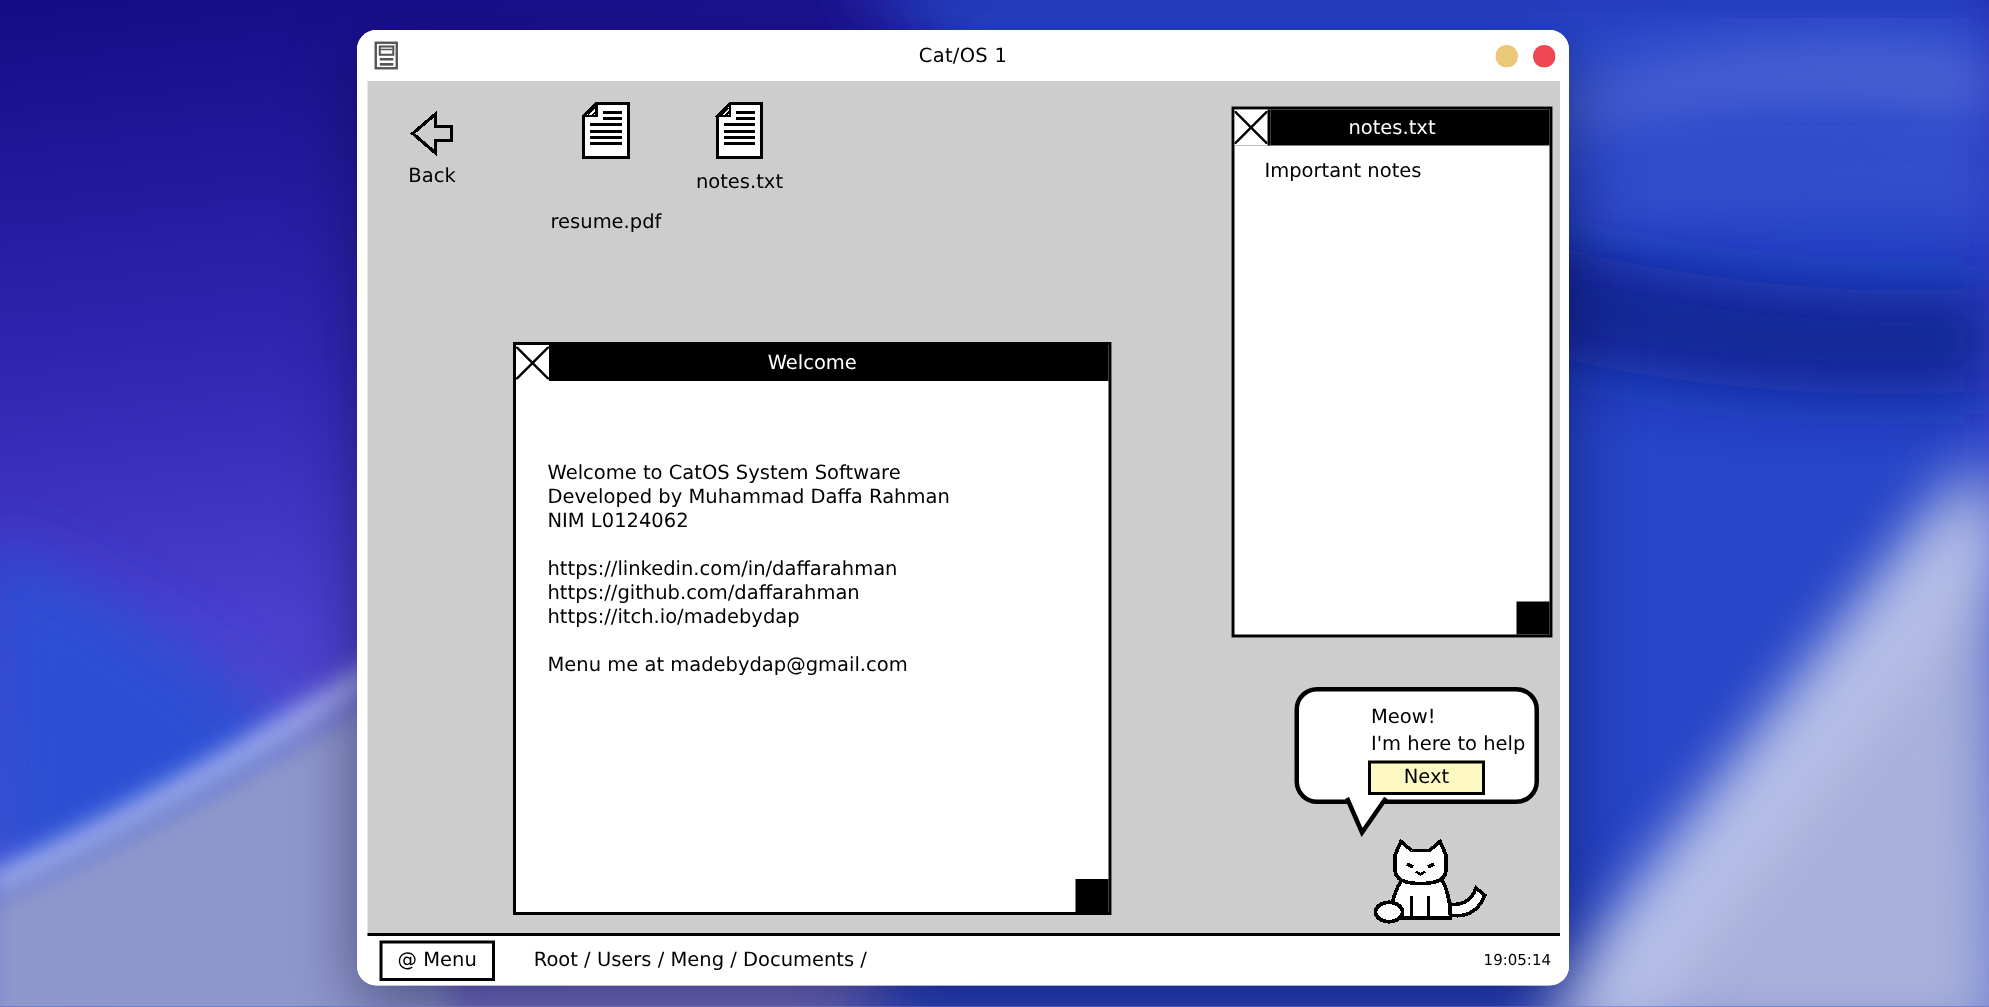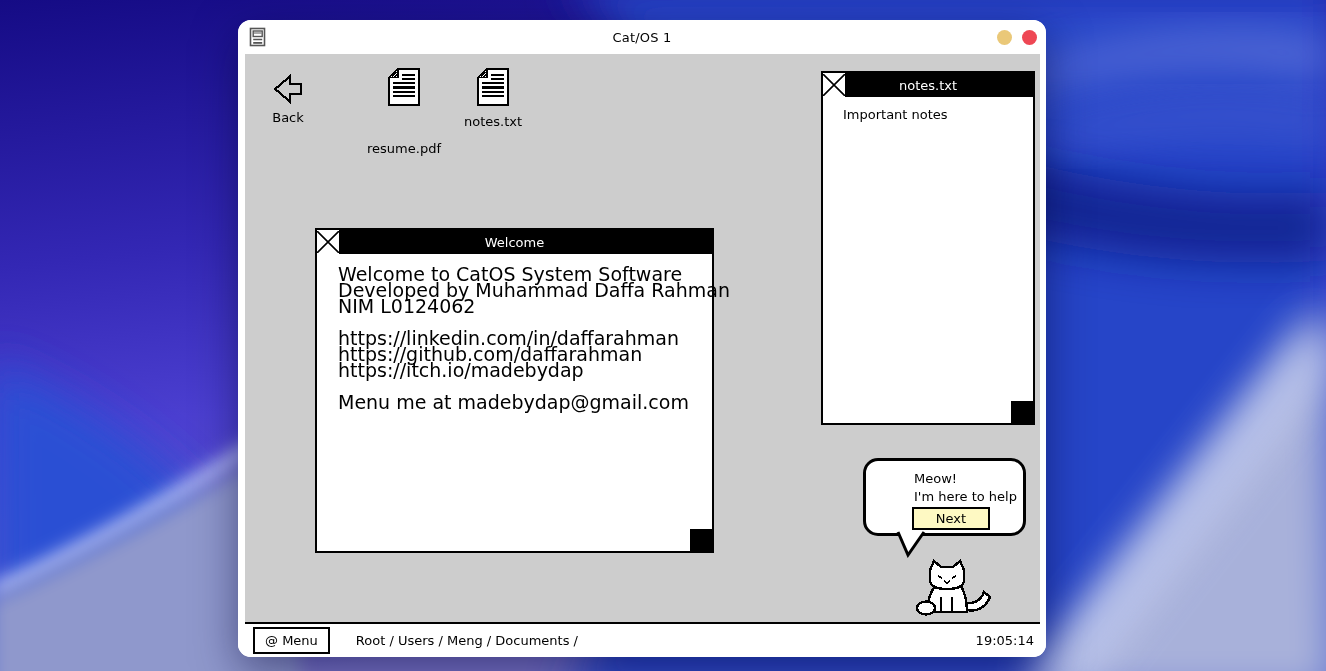--- a/index.html
+++ b/index.html
@@ -25,43 +25,43 @@
   .ig-resume{left:116px;top:14px;gap:27px;}
   .ig-notes{left:205px;top:14px;}
 
   
   .retro-window{position:absolute;border:2px solid #000;background:#fff;box-sizing:border-box;}
   .retro-titlebar{position:relative;height:24px;background:#000;color:#fff;display:flex;
                   align-items:center;justify-content:center;font-size:13px;}
   .retro-close{position:absolute;left:0;top:0;width:24px;height:24px;background:#fff;
                border-right:2px solid #000;box-sizing:border-box;display:flex;align-items:center;justify-content:center;}
   .resize-handle{position:absolute;right:0;bottom:0;width:22px;height:22px;background:#000;}
-  .win-welcome{left:70px;top:174px;width:399px;height:325px;}
+  .win-welcome{left:97px;top:174px;width:399px;height:382px;}
   .win-notes{left:576px;top:17px;width:214px;height:354px;}
-  .retro-body{padding:12px 12px 0 21px;font-size:19px;line-height:16px;}
+  .retro-body{padding:12px 12px 0 21px;font-size:13px;line-height:16px;margin-top:42px;}
   .retro-body .tline{min-height:16px;white-space:nowrap;}
   .notes-body{padding:10px 10px 0 20px;font-size:13px;}
 
   
   .bubble{position:absolute;left:618px;top:404px;width:163px;height:78px;background:#fff;
           border:3px solid #000;border-radius:15px;box-sizing:border-box;padding-left:32px;}
   .bubble .bl{font-size:13px;line-height:18px;margin-left:16px;}
   .bubble .bl1{margin-top:9px;}
   .next-btn{position:absolute;left:46px;top:46px;width:78px;height:23px;background:#fef9c3;border:2px solid #000;
             box-sizing:border-box;font-size:13px;display:flex;align-items:center;justify-content:center;cursor:pointer;}
   .bubble-tail{position:absolute;left:24px;top:69px;}
   .cat{position:absolute;left:668px;top:505px;}
 
   
   .statusbar{position:absolute;left:0;right:0;top:604px;height:33px;background:#fff;display:flex;
              align-items:center;padding:0 12px;box-sizing:border-box;}
   .menu-btn{border:2px solid #000;height:23px;padding:0 10px;display:flex;align-items:center;
             font-size:13px;background:#fff;margin-left:3px;cursor:pointer;white-space:nowrap;}
   .pathtext{margin-left:26px;font-size:13px;white-space:nowrap;}
-  .clock{margin-left:auto;font-size:13px;}
+  .clock{margin-left:auto;font-size:10px;}
 </style>
 </head>
 <body>
 
 <svg class="wp" viewBox="0 0 1326 671" preserveAspectRatio="none">
   <defs>
     <linearGradient id="gSky" x1="0" y1="0" x2="0.22" y2="1">
       <stop offset="0" stop-color="#150b85"></stop>
       <stop offset="0.38" stop-color="#3327b4"></stop>
       <stop offset="0.62" stop-color="#4b3fd0"></stop>

